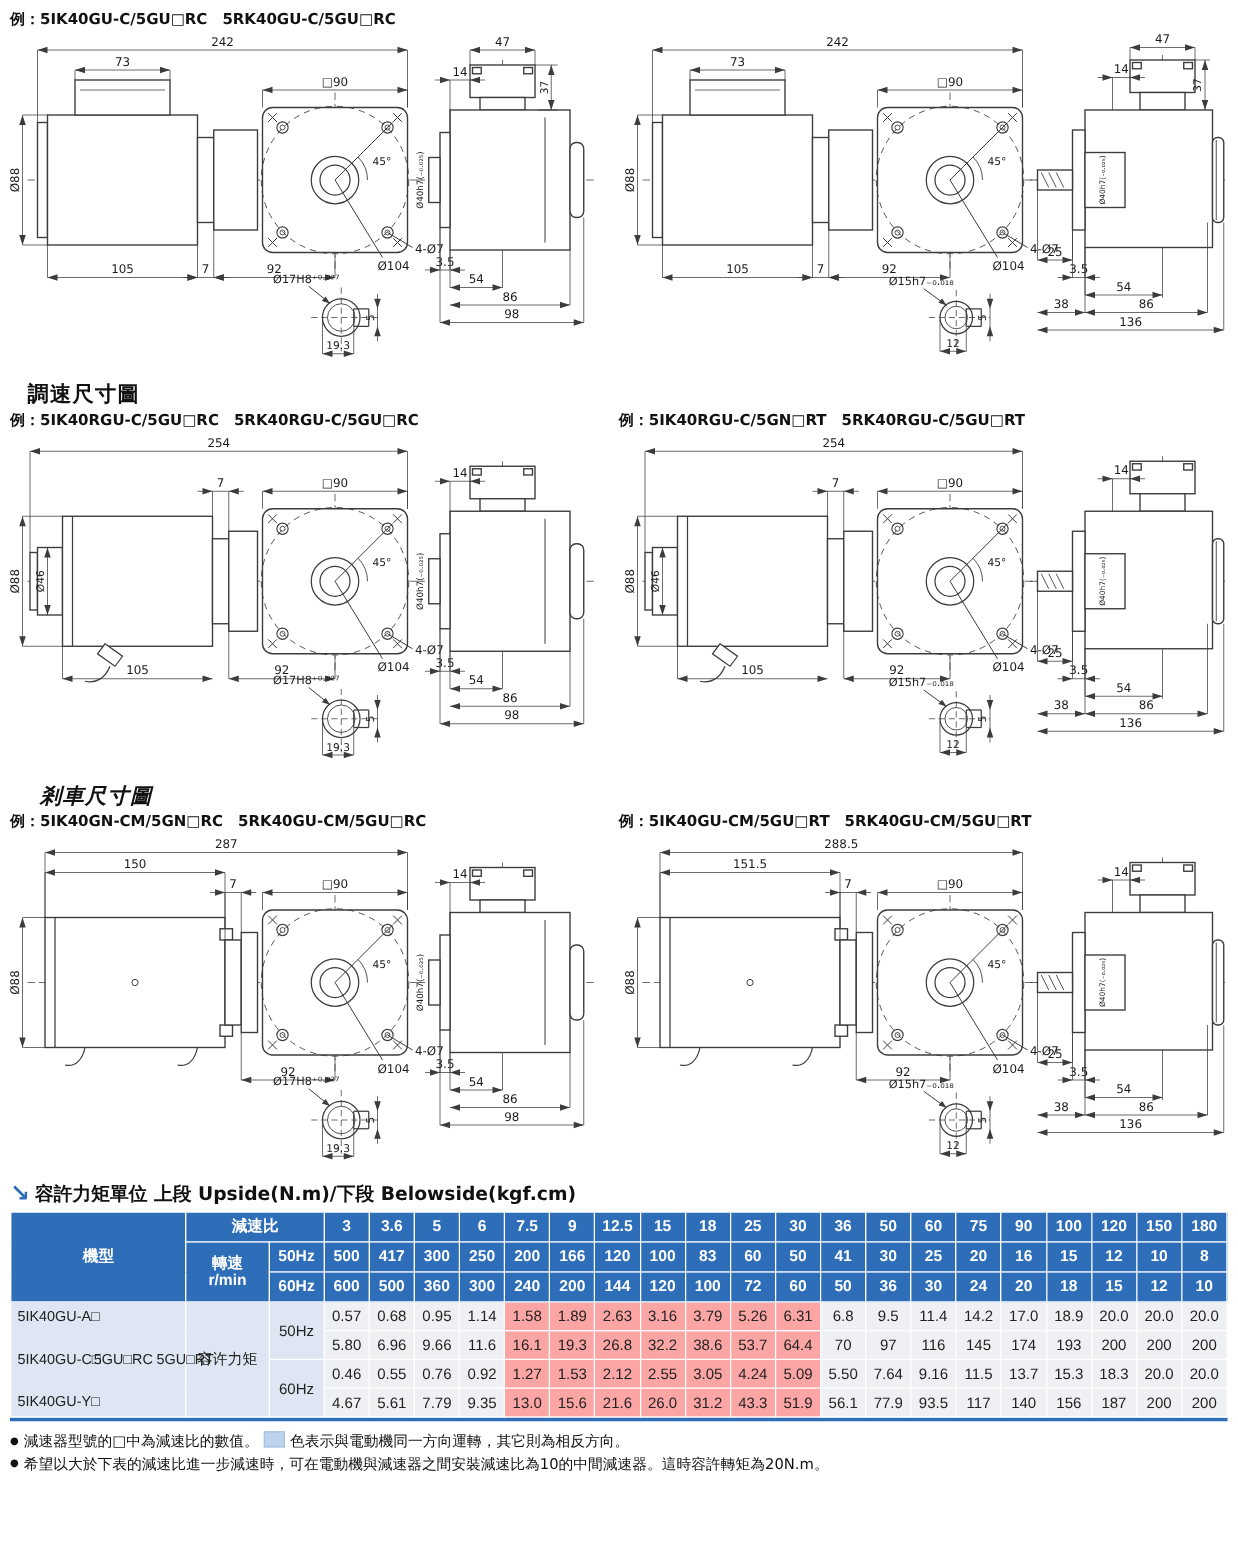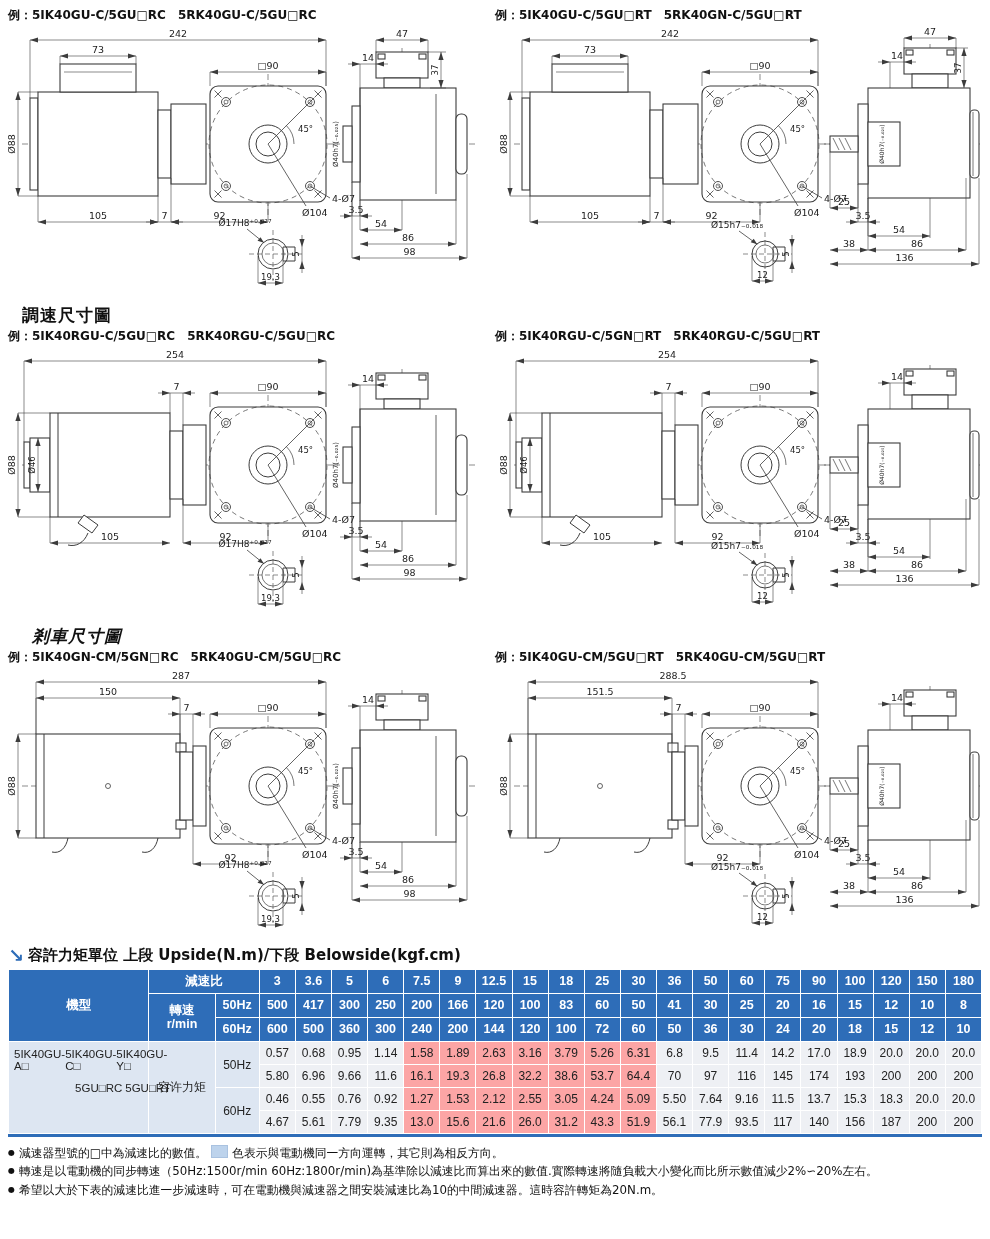--- a/index.html
+++ b/index.html
@@ -16,36 +16,35 @@
   .torque-heading{display:flex;align-items:center;font-size:15px;font-weight:bold;margin:2px 0 4px 0;}
   .th-arrow{color:#2e6db8;font-size:19px;font-weight:bold;margin-right:4px;line-height:1;}
   #torque-table{border-bottom:3px solid #2e6db8;width:974px;}
   table.tt{border-collapse:collapse;table-layout:fixed;width:974px;font-family:"Liberation Sans",sans-serif;}
   table.tt th{background:#2e6db8;color:#fff;border:1px solid #fff;font-size:12.5px;font-weight:bold;text-align:center;padding:1px 0;height:21px;line-height:1.05;}
   table.tt td{background:#eef0f4;border:1px solid #fff;font-size:12px;text-align:center;color:#222;padding:1px 0;height:20px;}
   table.tt td.hl{background:#fca5a5;}
   table.tt td.lbl{background:#dde6f2;font-size:12px;color:#222;}
   td.model-cell{padding:0;}
   .mc{display:flex;align-items:center;height:86px;}
-  .mn{width:84px;display:flex;flex-direction:row;justify-content:space-between;height:80px;font-size:11.5px;text-align:left;padding-left:5px;}
+  .mn{width:84px;display:flex;flex-direction:column;justify-content:space-between;height:80px;font-size:11.5px;text-align:left;padding-left:5px;}
   .gh{width:50px;display:flex;flex-direction:row;justify-content:center;gap:3px;font-size:11.5px;text-align:left;}
   .notes{margin-top:7px;font-size:11.8px;line-height:1.55;}
   .note{display:block;}
   .bullet{font-size:8px;vertical-align:2px;margin-right:4px;}
   .swatch{display:inline-block;width:15px;height:11px;background:#bdd3ec;border:1px solid #a9c2e0;margin:0 4px;vertical-align:-1px;}
 </style>
 </head>
 <body>
 
 <div class="page">
 
   <section class="dim-section">
     <div class="ex-row">
       <span class="ex">例：5IK40GU-C/5GU□RC　5RK40GU-C/5GU□RC</span>
-      <span class="ex">例：5IK40GU-C/5GU□RT　5RK40GN-C/5GU□RT</span>
     </div>
     <div class="dw-row">
       <svg class="dw" viewBox="0 0 480 268" width="480" height="268">
           <g>
             <line x1="14" y1="118" x2="330" y2="118" stroke="#3c3c3c" stroke-width="0.6" fill="none" stroke-dasharray="6,3"></line>
             <line x1="260" y1="48" x2="260" y2="190" stroke="#3c3c3c" stroke-width="0.6" fill="none" stroke-dasharray="6,3"></line>
             <rect x="22" y="72" width="8" height="92" rx="0" fill="#fff" stroke="#3c3c3c" stroke-width="1.1"></rect>
             <rect x="30" y="66" width="120" height="104" rx="0" fill="#fff" stroke="#3c3c3c" stroke-width="1.1"></rect>
             <rect x="52" y="38" width="76" height="28" rx="0" fill="#fff" stroke="#3c3c3c" stroke-width="1.1"></rect>
             <line x1="56" y1="46" x2="124" y2="46" stroke="#3c3c3c" stroke-width="0.6" fill="none"></line>
@@ -1172,17 +1171,16 @@
             <td class="">187</td>
             <td class="">200</td>
             <td class="">200</td>
           </tr>
         </tbody>
       </table>
     </div>
 
   <div class="notes" id="notes">
       <div class="note"><span class="bullet">●</span><span>減速器型號的□中為減速比的數值。</span><span class="swatch"></span><span>色表示與電動機同一方向運轉，其它則為相反方向。</span></div>
-      <div class="note"><span class="bullet">●</span><span>轉速是以電動機的同步轉速（50Hz:1500r/min 60Hz:1800r/min)為基準除以減速比而算出來的數值.實際轉速將隨負載大小變化而比所示數值減少2%∽20%左右。</span></div>
       <div class="note"><span class="bullet">●</span><span>希望以大於下表的減速比進一步減速時，可在電動機與減速器之間安裝減速比為10的中間減速器。這時容許轉矩為20N.m。</span></div>
     </div>
 
 </div>
 
 </body></html>

